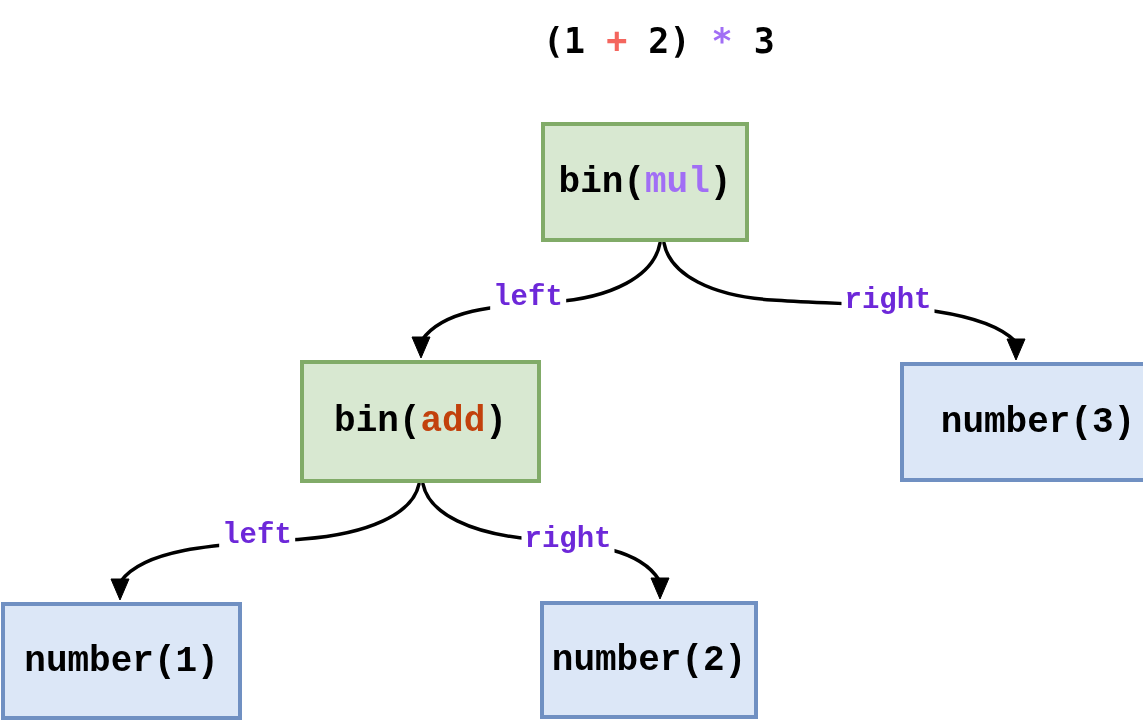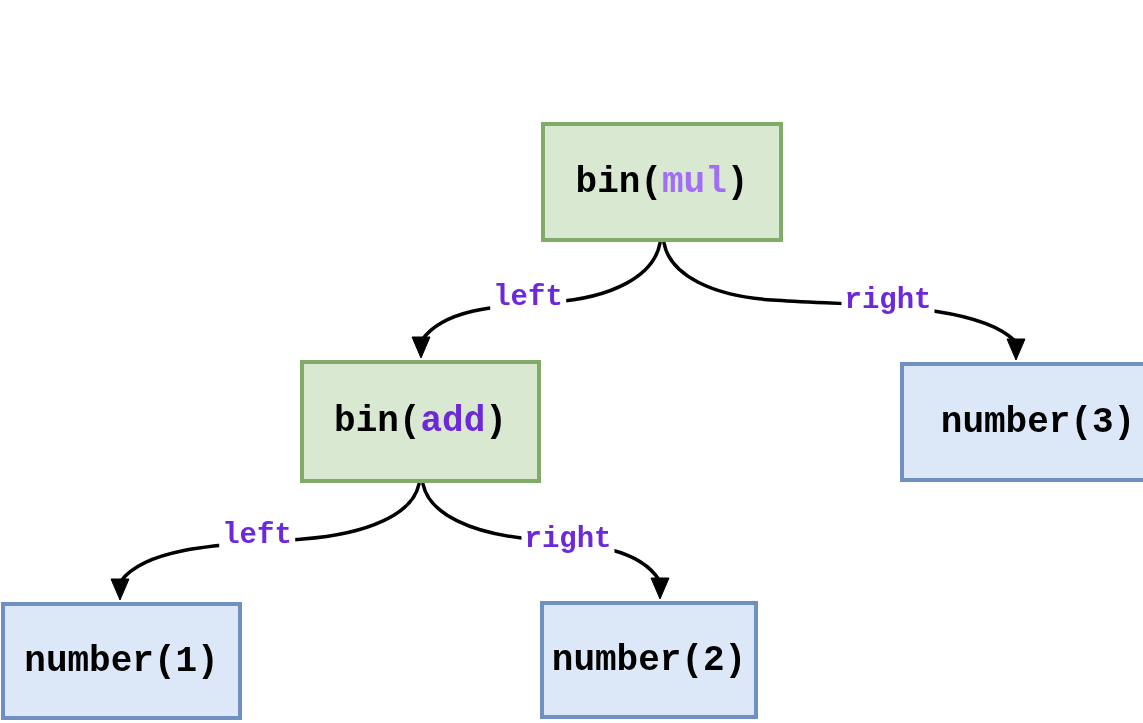--- a/index.html
+++ b/index.html
@@ -86,24 +86,25 @@
     <path class="edge-path" d="M 660 243 C 654 276, 612 298, 552 302 C 492 306, 443 310, 422 340"></path>
     <polygon class="arrowhead" points="421,358 412,337 430,337"></polygon>
     <path class="edge-path" d="M 664 243 C 670 275, 712 296, 772 300 C 856 306, 976 302, 1015 341"></path>
     <polygon class="arrowhead" points="1016,360 1007,339 1025,339"></polygon>
     <path class="edge-path" d="M 419 484 C 413 514, 368 534, 303 539 C 238 544, 148 544, 121 581"></path>
     <polygon class="arrowhead" points="120,600 111,579 129,579"></polygon>
     <path class="edge-path" d="M 423 484 C 429 514, 472 534, 532 539 C 592 544, 640 549, 659 580"></path>
     <polygon class="arrowhead" points="660,599 651,578 669,578"></polygon>
   </svg>
 
+  <div class="expr-title"><span>(1 </span><span style="color: rgb(244, 102, 94);">+</span><span> 2) </span><span style="color: rgb(161, 110, 245);">*</span><span> 3</span></div>
 
-  <div class="node green" style="left:541px; top:122px; width:242px; height:120px;"><span><span>bin(</span><span style="color: rgb(161, 110, 245);">mul</span><span>)</span></span></div>
+  <div class="node green" style="left:541px; top:122px; width:208px; height:120px;"><span><span>bin(</span><span style="color: rgb(161, 110, 245);">mul</span><span>)</span></span></div>
 
-  <div class="node green" style="left:300px; top:360px; width:241px; height:123px;"><span><span>bin(</span><span style="color: #6d28d9;">add</span><span>)</span></span></div>
+  <div class="node green" style="left:300px; top:360px; width:241px; height:123px;"><span><span>bin(</span><span style="color: #c2410c;">add</span><span>)</span></span></div>
 
   <div class="node blue" style="left:900px; top:362px; width:276px; height:120px;"><span>number(3)</span></div>
 
   <div class="node blue" style="left:1px; top:602px; width:241px; height:118px;align-items:center;"><span>number(1)</span></div>
 
   <div class="node blue" style="left:540px; top:601px; width:218px; height:118px;"><span>number(2)</span></div>
 
   <span class="edge-label" style="left:528px; top:298px;">left</span>
   <span class="edge-label" style="left:888px; top:301px;">right</span>
   <span class="edge-label" style="left:257px; top:536px;">left</span>

